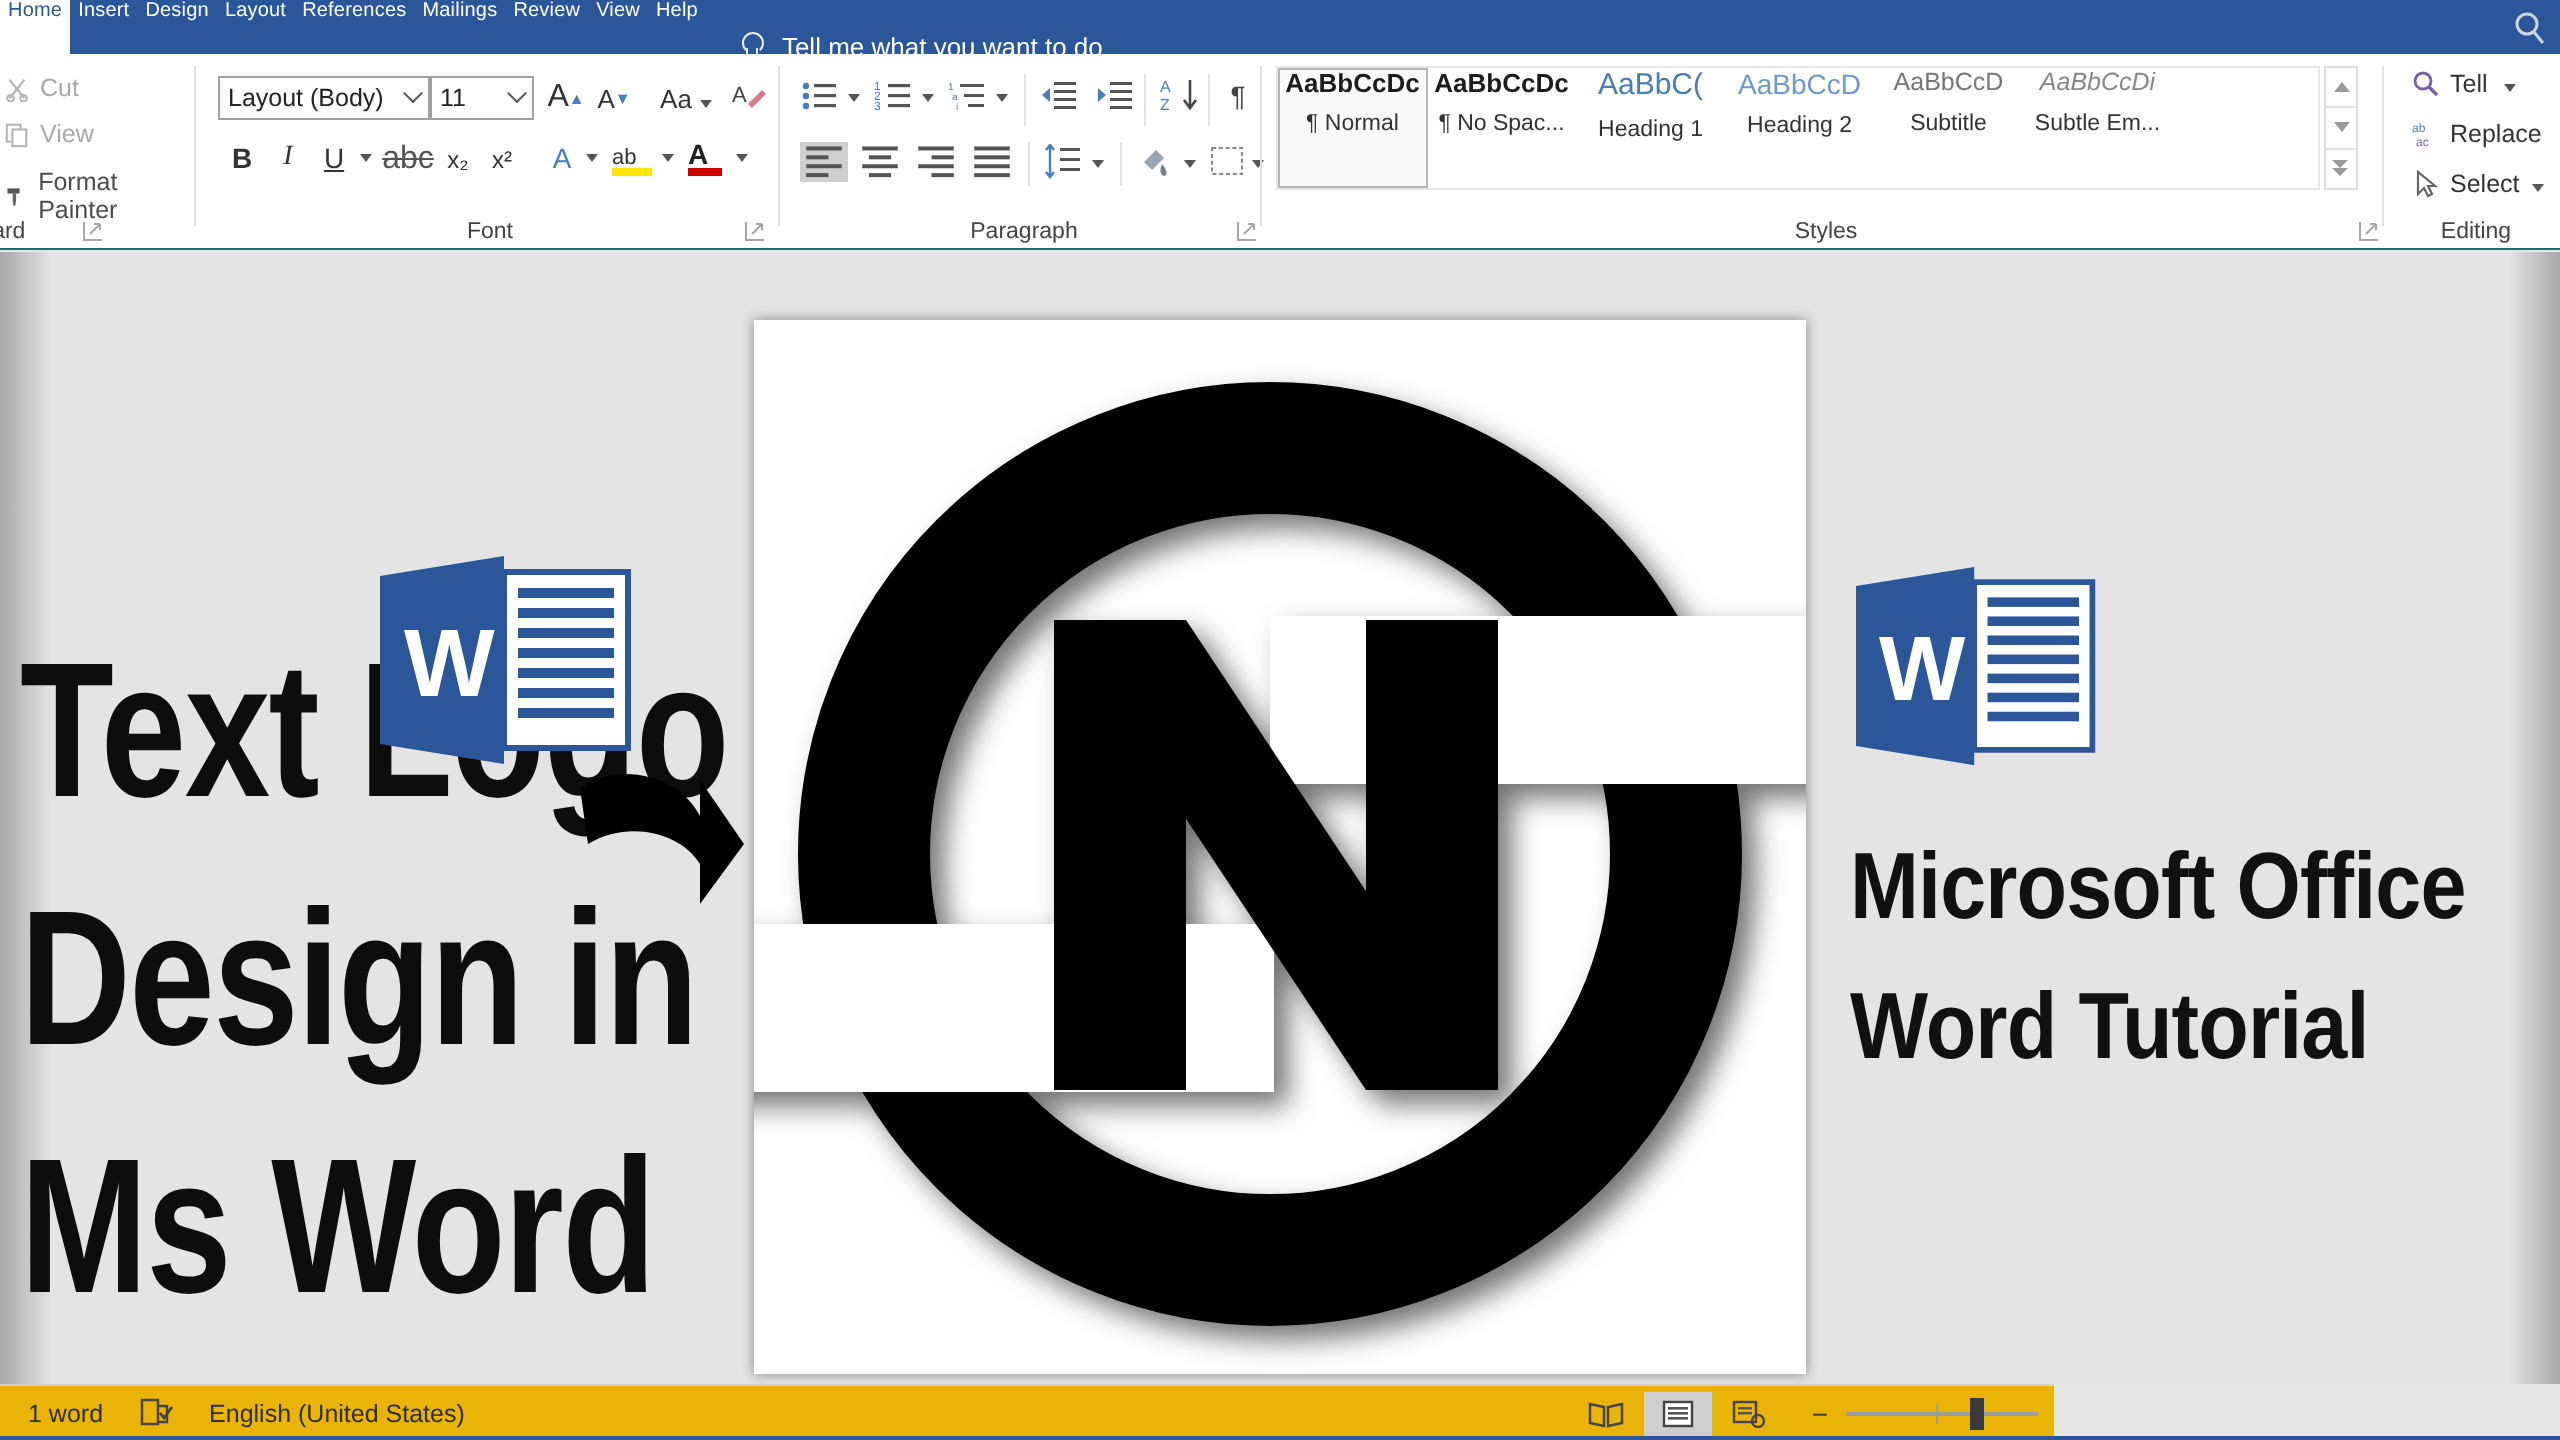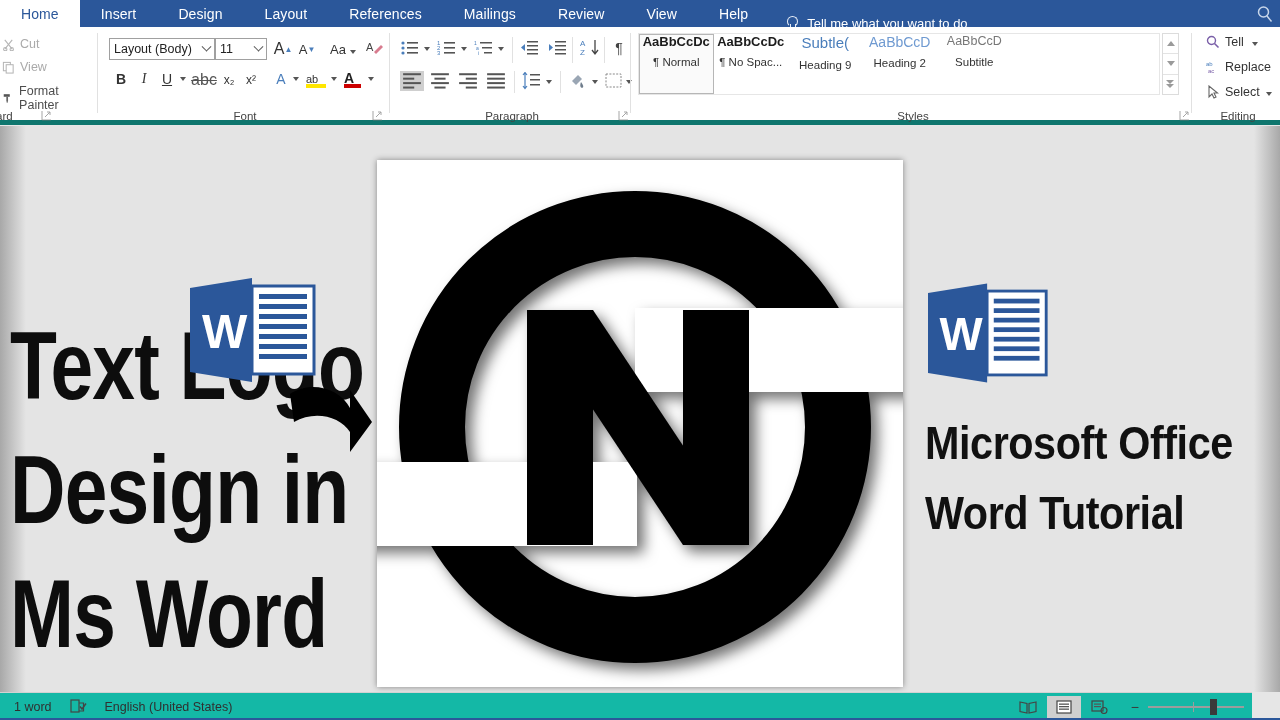--- a/index.html
+++ b/index.html
@@ -11,22 +11,22 @@
   }
   #app { position: relative; width: 1280px; height: 720px; }
 
   
   .tabbar {
     position: absolute; left: 0; top: 0; width: 1280px; height: 27px;
     background: #2b579a;
     display: flex; align-items: stretch;
   }
   .tab {
-    display: flex; align-items: center; padding: 0 21px;
-    color: #ffffff; font-size: 14px; white-space: nowrap;
+    display: flex; align-items: flex-start; padding: 0 4px;
+    color: #ffffff; font-size: 10px; white-space: nowrap;
     letter-spacing: .1px;
   }
   .tab.active { background: #ffffff; color: #2b579a; }
   .tellme {
     display: flex; align-items: center; gap: 9px;
     padding: 0 10px 0 16px; color: #fff; font-size: 13px; margin-top: 20px;
   }
   .bulb { width: 13px; height: 15px; position: relative; flex: 0 0 auto; }
   .bulb::before {
     content: ""; position: absolute; left: 2px; top: 0;
@@ -40,21 +40,21 @@
   }
   .corner-search {
     position: absolute; right: 5px; top: 4px;
     width: 20px; height: 20px;
   }
 
   
   .ribbon {
     position: absolute; left: 0; top: 27px; width: 1280px; height: 98px;
     background: #ffffff;
-    border-bottom: 5px solid #0f766e;
+    border-bottom: 1px solid #0f766e;
   }
   .grp { position: absolute; top: 0; height: 98px; }
   .grp-label {
     position: absolute; bottom: 3px; left: 0; width: 100%;
     text-align: center; font-size: 11.5px; color: #444;
   }
   .grp-div {
     position: absolute; top: 6px; height: 80px; width: 1px; background: #e1e1e1;
   }
   .dlg {
@@ -214,22 +214,22 @@
     transform: scaleX(.88); transform-origin: left top;
   }
   .right-head div { white-space: nowrap; }
 
   
   .wordlogo { position: absolute; }
   .arrow { position: absolute; left: 288px; top: 256px; width: 86px; height: 78px; }
 
   
   .status {
-    position: absolute; left: 0; top: 692px; width: 1252px; height: 28px;
-    background: #14b8a6; border-top: 1px solid #d2d2d2;
+    position: absolute; left: 0; top: 692px; width: 1027px; height: 28px;
+    background: #eab308; border-top: 1px solid #d2d2d2;
     display: flex; align-items: center;
   }
   .st-item { font-size: 12.5px; color: #303030; display: flex; align-items: center; gap: 6px; }
   .viewbtn {
     width: 34px; height: 22px; display: flex; align-items: center; justify-content: center;
   }
   .viewbtn.on { background: #cfcfcf; }
   .zoomtrack { width: 96px; height: 2px; background: #9c9c9c; position: relative; }
   .zoomthumb { position: absolute; left: 62px; top: -7px; width: 7px; height: 16px; background: #3a3a3a; }
   .zoommid { position: absolute; left: 45px; top: -4px; width: 1px; height: 10px; background: #9c9c9c; }
@@ -511,30 +511,34 @@
       <div class="sgal">
         <div class="style-cell sel">
           <div class="style-prev sp-normal">AaBbCcDc</div>
           <div class="style-name">¶ Normal</div>
         </div>
         <div class="style-cell">
           <div class="style-prev sp-nospace">AaBbCcDc</div>
           <div class="style-name">¶ No Spac...</div>
         </div>
         <div class="style-cell">
-          <div class="style-prev sp-h1">Subtle(</div>
-          <div class="style-name">Heading 9</div>
+          <div class="style-prev sp-h1">AaBbC(</div>
+          <div class="style-name">Heading 1</div>
         </div>
         <div class="style-cell">
           <div class="style-prev sp-h2">AaBbCcD</div>
           <div class="style-name">Heading 2</div>
         </div>
         <div class="style-cell">
           <div class="style-prev sp-sub">AaBbCcD</div>
           <div class="style-name">Subtitle</div>
+        </div>
+        <div class="style-cell">
+          <div class="style-prev sp-em">AaBbCcDi</div>
+          <div class="style-name">Subtle Em...</div>
         </div>
       </div>
       <div class="sscroll">
         <div>
             <span class="tri-u"></span>
           </div>
         <div>
             <span class="tri-d"></span>
           </div>
         <div>

